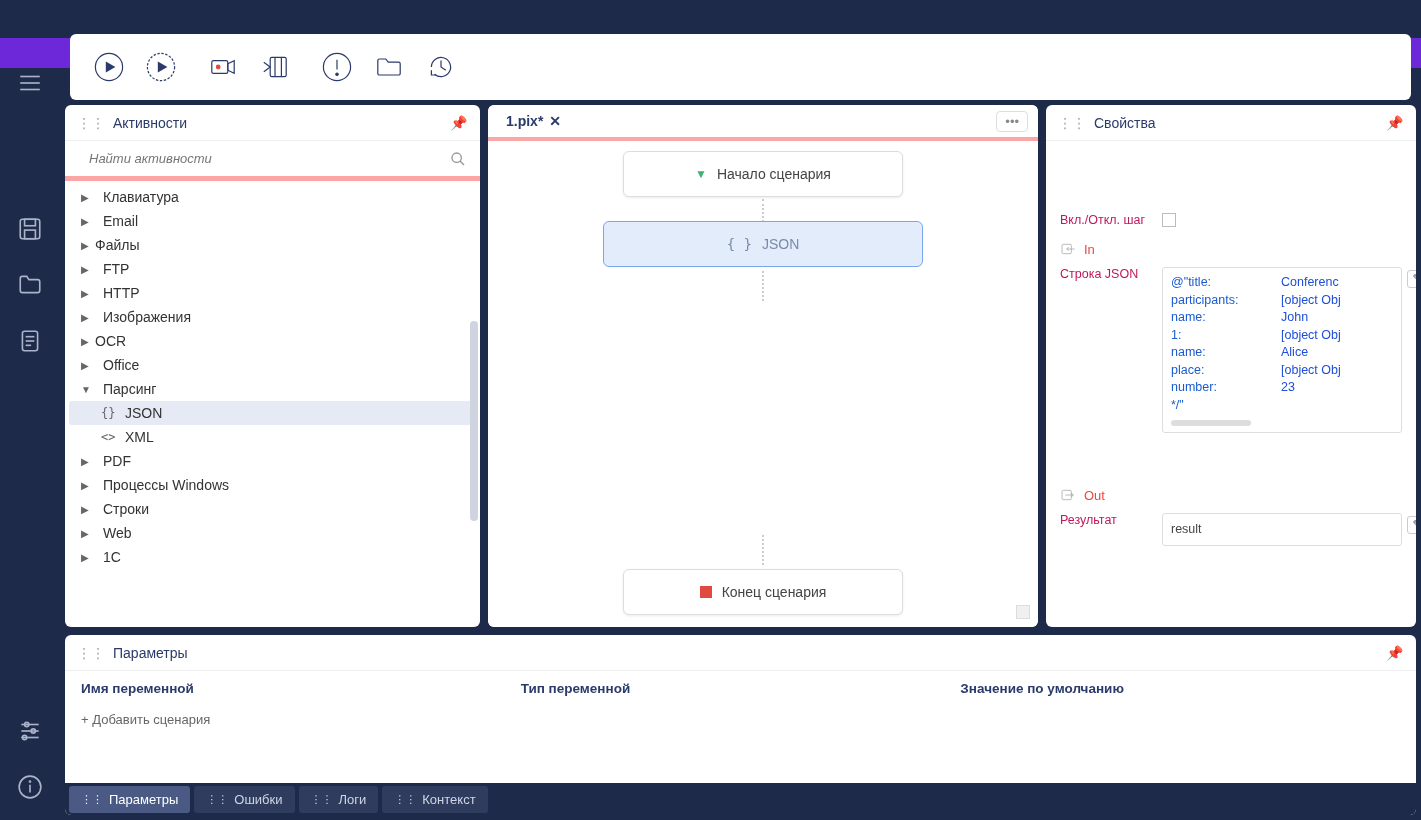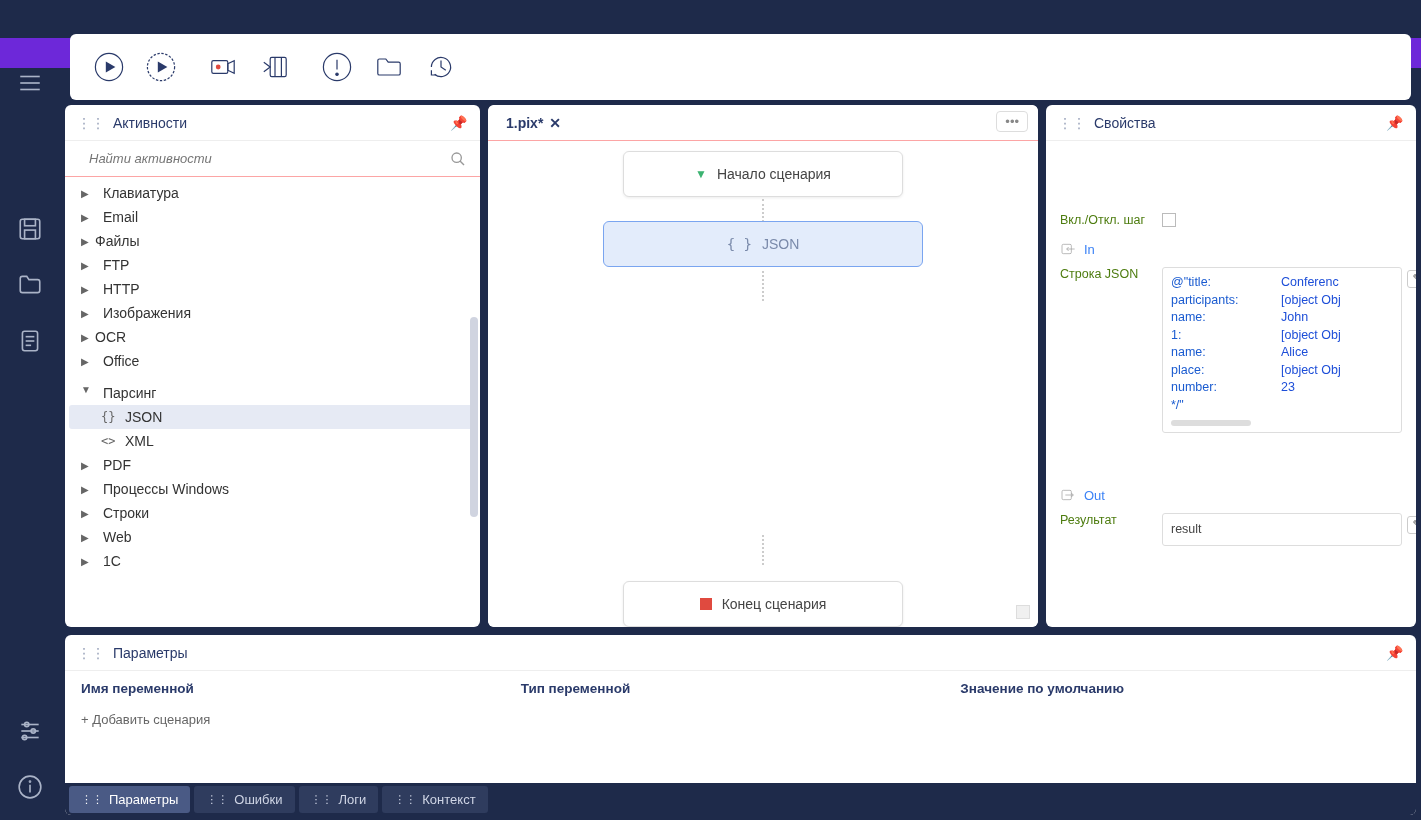--- a/index.html
+++ b/index.html
@@ -33,52 +33,52 @@
 .main { position: absolute; left: 65px; right: 5px; top: 105px; bottom: 5px; display: flex; flex-direction: column; gap: 8px; }
 .row1 { display: flex; gap: 8px; flex: 1; min-height: 0; }
 
 .panel { background: #fff; border-radius: 6px; display: flex; flex-direction: column; overflow: hidden; }
 .panel-header { height: 36px; display: flex; align-items: center; padding: 0 12px; border-bottom: 1px solid #eee; color: #2a3a6a; font-size: 14px; }
 .panel-header .grip { margin-right: 8px; color: #9aa3bb; }
 .panel-header .pin { margin-left: auto; color: #9aa3bb; cursor: pointer; }
 
 
 .activities { width: 415px; }
-.activities .search { padding: 6px 14px; display: flex; align-items: center; border-bottom: 1px solid #fca5a5; }
+.activities .search { padding: 6px 14px; display: flex; align-items: center; border-bottom: 5px solid #fca5a5; }
 .activities .search input { border: none; outline: none; flex: 1; font-style: italic; color: #999; padding: 4px 10px; font-size: 13px; }
 .activities .tree { flex: 1; overflow-y: auto; padding: 4px 6px 4px 4px; position: relative; }
 .tree-item { display: flex; align-items: center; padding: 4px 12px; cursor: pointer; color: #333; font-size: 14px; }
 .tree-item .arrow { width: 14px; color: #666; font-size: 10px; }
 .tree-item.child { padding-left: 32px; }
 .tree-item.selected { background: #e6eaf4; border-radius: 3px; }
 .tree-item .type-icon { width: 18px; margin-right: 6px; color: #666; font-family: monospace; font-size: 12px; }
 .activities .scroll-thumb { position: absolute; right: 2px; top: 140px; width: 8px; height: 200px; background: #d0d4e0; border-radius: 4px; }
 
 
 .canvas-wrap { flex: 1; display: flex; flex-direction: column; }
-.tabs { height: 36px; background: #fff; border-radius: 6px 6px 0 0; display: flex; align-items: center; padding: 0 10px; border-bottom: 1px solid #fca5a5; position: relative; }
+.tabs { height: 36px; background: #fff; border-radius: 6px 6px 0 0; display: flex; align-items: center; padding: 0 10px; border-bottom: 4px solid #fca5a5; position: relative; }
 .tab { display: flex; align-items: center; gap: 6px; padding: 0 8px; font-weight: 600; color: #2a3a6a; font-size: 14px; }
 .tab .close { cursor: pointer; font-size: 14px; }
 .tabs .more { position: absolute; right: 10px; top: 6px; border: 1px solid #ddd; border-radius: 4px; padding: 2px 8px; color: #888; cursor: pointer; }
 .canvas { flex: 1; background: #fff; position: relative; border-radius: 0 0 6px 6px; overflow: hidden; }
 .node { position: absolute; left: 50%; transform: translateX(-50%); border: 1px solid #ddd; border-radius: 6px; padding: 14px 20px; background: #fff; display: flex; align-items: center; gap: 10px; font-size: 14px; color: #444; min-width: 280px; justify-content: center; }
 .node.start { top: 10px; box-shadow: 0 1px 3px rgba(0,0,0,0.08); }
 .node.json { top: 80px; background: #e3ecfb; border: 1px solid #7aa5f0; min-width: 320px; color: #7a8aaa; }
-.node.end { bottom: 0; box-shadow: 0 1px 3px rgba(0,0,0,0.08); }
+.node.end { bottom: 12px; box-shadow: 0 1px 3px rgba(0,0,0,0.08); }
 .dots { position: absolute; left: 50%; transform: translateX(-50%); width: 0; border-left: 2px dotted #ccc; }
 .node .tri-down { color: #3cb371; font-size: 12px; }
 .node .sq-red { width: 12px; height: 12px; background: #e04a3f; }
 .corner-handle { position: absolute; right: 8px; bottom: 8px; width: 14px; height: 14px; background: #f0f0f0; border: 1px solid #ddd; }
 
 
 .properties { width: 370px; }
 .properties .body { flex: 1; overflow-y: auto; padding: 12px 14px; font-size: 13px; color: #444; }
 .prop-row { display: flex; align-items: flex-start; gap: 10px; margin: 10px 0; }
-.prop-row .label { width: 92px; font-size: 12.5px; color: #4d7c0f; }
-.prop-section { display: flex; align-items: center; gap: 8px; color: #3b82f6; margin-top: 14px; margin-bottom: 8px; font-size: 13px; }
+.prop-row .label { width: 92px; font-size: 12.5px; color: #be185d; }
+.prop-section { display: flex; align-items: center; gap: 8px; color: #ef4444; margin-top: 14px; margin-bottom: 8px; font-size: 13px; }
 .prop-section svg { width: 16px; height: 16px; stroke: #999; fill: none; }
 .checkbox { width: 14px; height: 14px; border: 1px solid #bbb; }
 .code-box { border: 1px solid #ddd; border-radius: 3px; padding: 6px 8px; font-family: Consolas, monospace; font-size: 12.5px; flex: 1; line-height: 1.4; position: relative; min-height: 20px; }
 .code-box .k { color: #1a5bd0; }
 .code-box .v { color: #1d4ed8; }
 .code-box .edit { position: absolute; right: -26px; top: 2px; width: 20px; height: 18px; border: 1px solid #ccc; border-radius: 3px; display: flex; align-items: center; justify-content: center; cursor: pointer; font-size: 11px; color: #666; }
 .scroll-h { height: 6px; background: #ddd; border-radius: 3px; width: 80px; margin-top: 6px; }
 
 
 .bottom-panel { height: 180px; }
@@ -246,21 +246,21 @@
           <div class="tree-item">
             <span class="arrow">▶</span>
             <span style="margin-left: 0;">OCR</span>
           </div>
           <div class="tree-item">
             <span class="arrow">▶</span>
             <span style="margin-left: 8px;">Office</span>
           </div>
           <div class="tree-item">
             <span class="arrow">▼</span>
-            <span style="margin-left: 8px; margin-top: 8px;">Парсинг</span>
+            <span style="margin-left: 8px;">Парсинг</span>
           </div>
           <div class="tree-item child selected">
             <span class="type-icon">{}</span>
             <span>JSON</span>
           </div>
           <div class="tree-item child">
             <span class="type-icon">&lt;&gt;</span>
             <span>XML</span>
           </div>
           <div class="tree-item">

